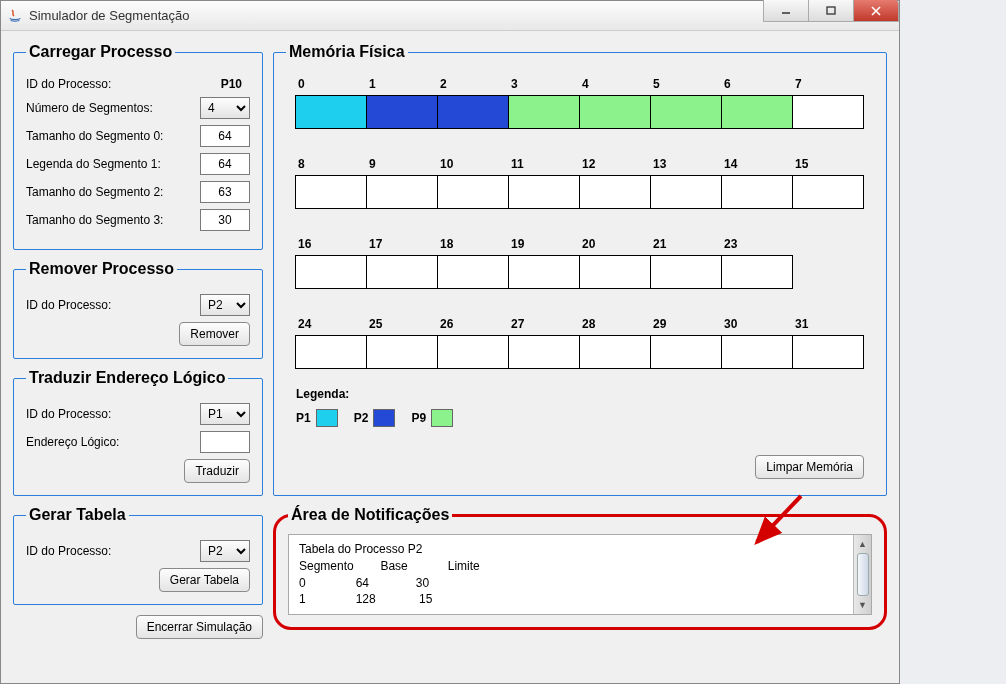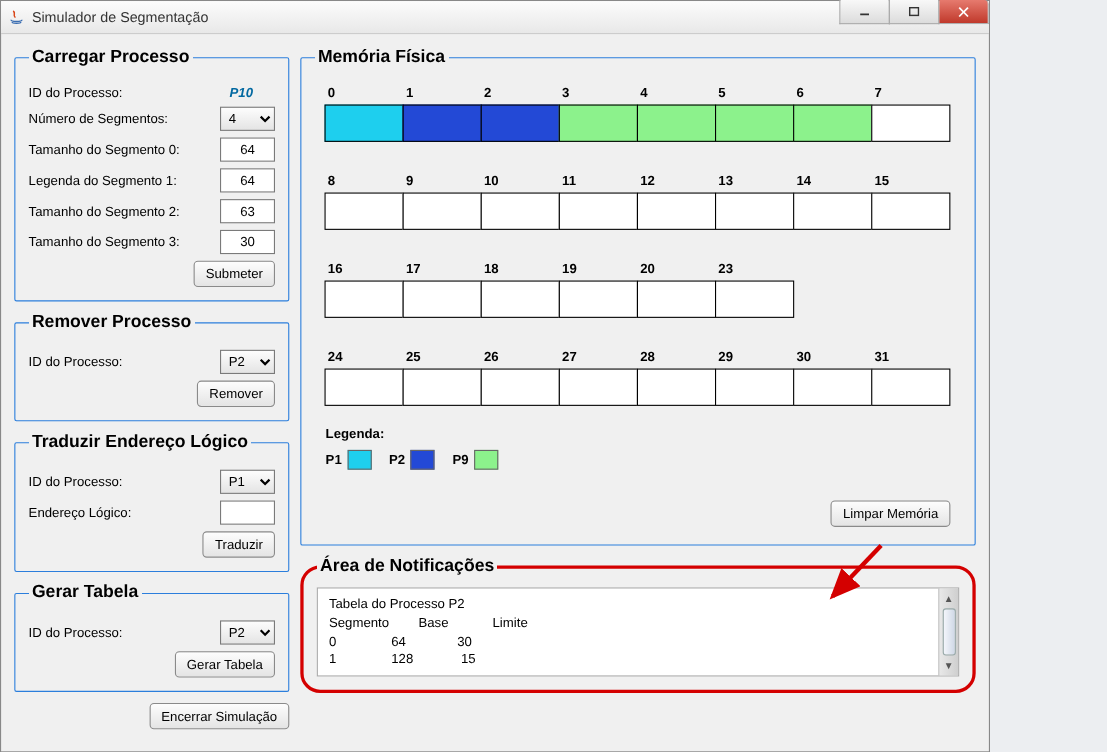--- a/index.html
+++ b/index.html
@@ -11,21 +11,21 @@
   .win-controls { position: absolute; right: 0; top: -1px; display: flex; }
   .win-btn { width: 46px; height: 22px; border: 1px solid #aaa; border-top: none; background: linear-gradient(to bottom, #f8f8f8, #dcdcdc); display: flex; align-items: center; justify-content: center; margin-left: -1px; font-size: 11px; }
   .win-btn.close { background: linear-gradient(to bottom, #e67a6e, #c0392b); color: #fff; border-radius: 0 4px 0 0; }
   .content { flex: 1; display: flex; padding: 12px; gap: 10px; }
   .sidebar { width: 250px; display: flex; flex-direction: column; gap: 10px; }
   .main { flex: 1; display: flex; flex-direction: column; gap: 10px; position: relative; }
   fieldset { border: 1px solid #2b7edc; border-radius: 2px; padding: 10px 12px 12px 12px; background: #f0f0f0; margin: 0; }
   fieldset legend { color: #000; font-weight: bold; padding: 0 3px; font-size: 16px; }
   .row { display: flex; align-items: center; margin: 6px 0; }
   .row label { flex: 1; color: #000; }
-  .row .val-id { font-weight: bold; color: #0369a1; margin-right: 20px; font-style: italic; }
+  .row .val-id { font-weight: bold; color: #000000; margin-right: 8px; }
   .row input[type=text] { width: 50px; text-align: center; border: 1px solid #7a7a7a; padding: 3px 4px; background: #fff; }
   .row select, .dropdown { width: 50px; border: 1px solid #7a7a7a; padding: 2px 3px; background: linear-gradient(to bottom, #fdfdfd, #e4e4e4); }
   .btn-row { text-align: right; margin-top: 6px; }
   button.swing { background: linear-gradient(to bottom, #fdfdfd, #e4e4e4); border: 1px solid #8a8a8a; border-radius: 4px; padding: 4px 10px; font-size: 12px; cursor: pointer; }
   .mem-group { flex: 0 0 auto; padding-bottom: 16px; }
   .mem-rows { display: flex; flex-direction: column; gap: 28px; padding: 6px 10px 0 10px; }
   .mem-row { display: flex; }
   .mem-cell-wrap { display: flex; flex-direction: column; width: 71px; }
   .mem-label { font-weight: bold; font-size: 12px; margin-bottom: 4px; padding-left: 2px; }
   .mem-cell { height: 34px; border: 1px solid #000; margin-left: -1px; background: #fff; }
@@ -102,23 +102,20 @@
           <input type="text" value="64" style="">
         </div>
         <div class="row">
           <label>Tamanho do Segmento 2:</label>
           <input type="text" value="63" style="">
         </div>
         <div class="row">
           <label>Tamanho do Segmento 3:</label>
           <input type="text" value="30" style="">
         </div>
-        <div class="btn-row">
-          <button class="swing">Submeter</button>
-        </div>
       </fieldset>
 
       <fieldset>
         <legend>Remover Processo</legend>
         <div class="row">
           <label>ID do Processo:</label>
           <select class="dropdown">
             <option>P2</option>
           </select>
         </div>
@@ -248,20 +245,24 @@
               <div class="mem-cell-wrap">
                 <div class="mem-label">18</div>
                 <div class="mem-cell" style="background: rgb(255, 255, 255);"></div>
               </div>
               <div class="mem-cell-wrap">
                 <div class="mem-label">19</div>
                 <div class="mem-cell" style="background: rgb(255, 255, 255);"></div>
               </div>
               <div class="mem-cell-wrap">
                 <div class="mem-label">20</div>
+                <div class="mem-cell" style="background: rgb(255, 255, 255);"></div>
+              </div>
+              <div class="mem-cell-wrap">
+                <div class="mem-label">21</div>
                 <div class="mem-cell" style="background: rgb(255, 255, 255);"></div>
               </div>
               <div class="mem-cell-wrap">
                 <div class="mem-label">23</div>
                 <div class="mem-cell" style="background: rgb(255, 255, 255);"></div>
               </div>
             </div>
             <div class="mem-row">
               <div class="mem-cell-wrap">
                 <div class="mem-label">24</div>

